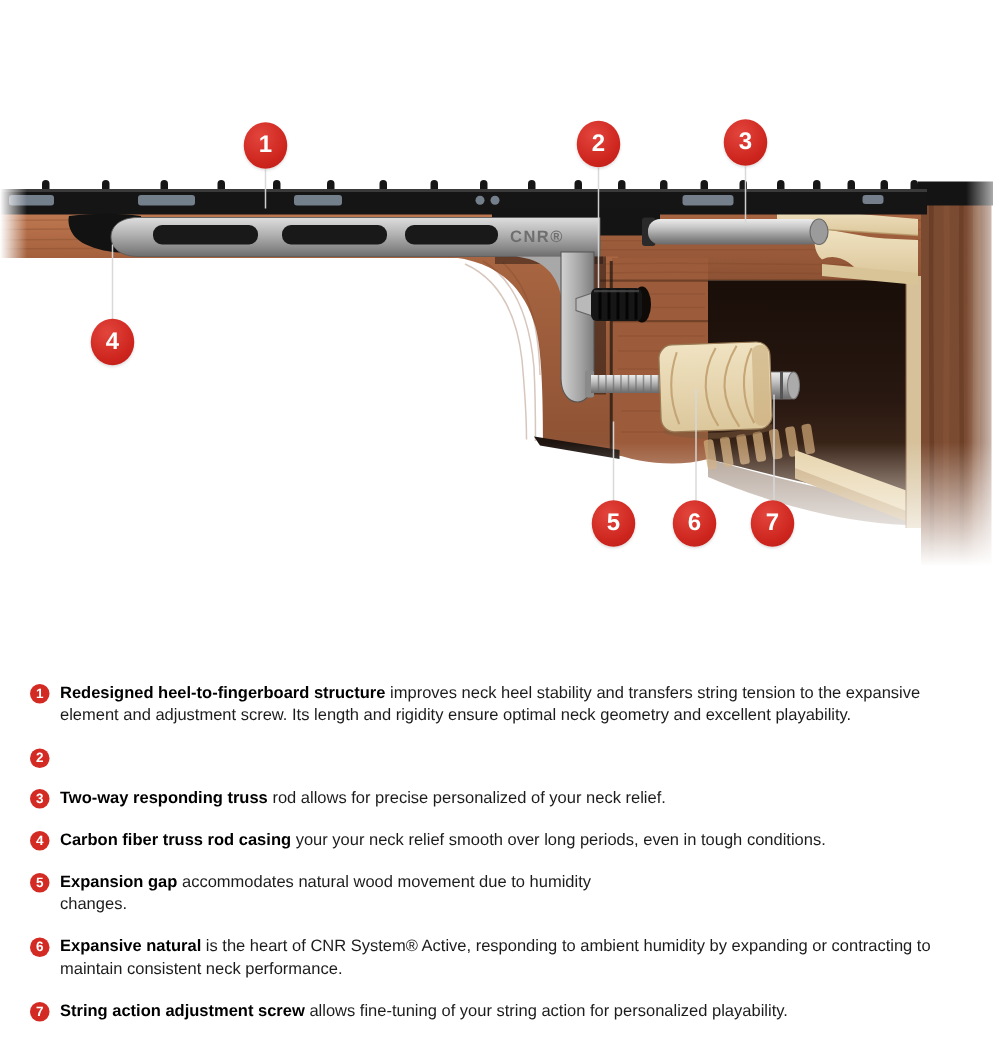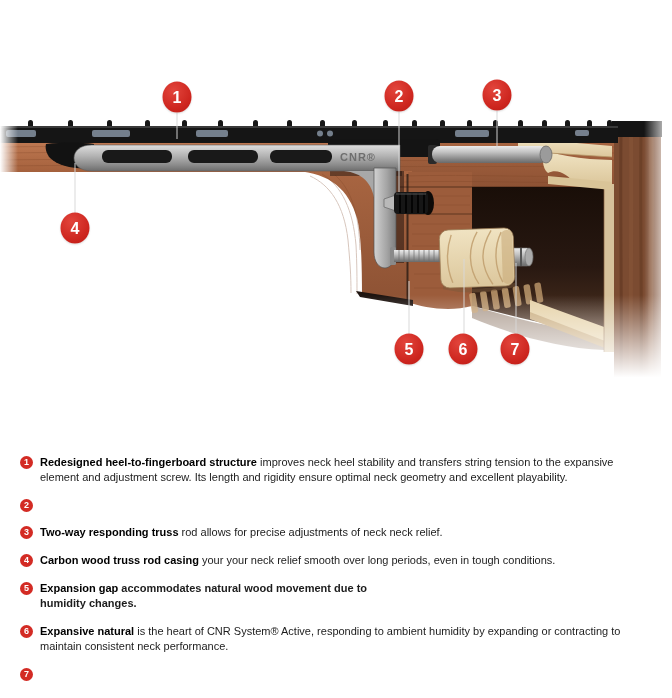--- a/index.html
+++ b/index.html
@@ -11,21 +11,21 @@
     background:radial-gradient(circle at 38% 30%, #e2453c, #cd251e 65%, #b81c16);
     color:#fff;display:flex;align-items:center;justify-content:center;
     font-weight:bold;font-size:16px;transform:translate(-50%,-50%);
     box-shadow:0 1px 2px rgba(0,0,0,0.15);}
   .legend{padding:15px 22px 0 20px;}
   .legend-item{display:flex;gap:7px;margin-bottom:13px;font-size:11px;line-height:15px;color:#1c1c1c;}
   .legend-item p{margin:0;}
   .legend-item b{color:#000;}
   .badge{flex:0 0 auto;width:13px;height:13px;margin-top:1px;border-radius:50%;background:#d32b24;
     color:#fff;font-size:9px;font-weight:bold;display:flex;align-items:center;justify-content:center;}
-  .narrow p{max-width:360px;font-weight:bold;}
+  .narrow p{max-width:360px;}
 </style>
 </head>
 <body>
 
 <div class="page">
 
   <div class="diagram">
     <svg width="672" height="440" viewBox="0 0 672 440">
       <defs>
         <linearGradient id="metalV" x1="0" y1="0" x2="0" y2="1">
@@ -292,32 +292,33 @@
   <div class="legend">
     <div class="legend-item">
       <span class="badge">1</span>
       <p><b>Redesigned heel-to-fingerboard structure</b><span> improves neck heel stability and transfers string tension to the expansive element and adjustment screw. Its length and rigidity ensure optimal neck geometry and excellent playability.</span></p>
     </div>
     <div class="legend-item">
       <span class="badge">2</span>
     </div>
     <div class="legend-item">
       <span class="badge">3</span>
-      <p><b>Two-way responding truss</b><span> rod allows for precise adjustments of neck neck relief.</span></p>
+      <p><b>Two-way responding truss</b><span> rod allows for precise personalized of your neck relief.</span></p>
     </div>
     <div class="legend-item">
       <span class="badge">4</span>
-      <p><b>Carbon wood truss rod casing</b><span> your your neck relief smooth over long periods, even in tough conditions.</span></p>
+      <p><b>Carbon fiber truss rod casing</b><span> your your neck relief smooth over long periods, even in tough conditions.</span></p>
     </div>
     <div class="legend-item narrow">
       <span class="badge">5</span>
       <p><b>Expansion gap</b><span> accommodates natural wood movement due to humidity changes.</span></p>
     </div>
     <div class="legend-item">
       <span class="badge">6</span>
       <p><b>Expansive natural</b><span> is the heart of CNR System® Active, responding to ambient humidity by expanding or contracting to maintain consistent neck performance.</span></p>
     </div>
     <div class="legend-item">
       <span class="badge">7</span>
+      <p><b>String action adjustment screw</b><span> allows fine-tuning of your string action for personalized playability.</span></p>
     </div>
   </div>
 
 </div>
 
 </body></html>

